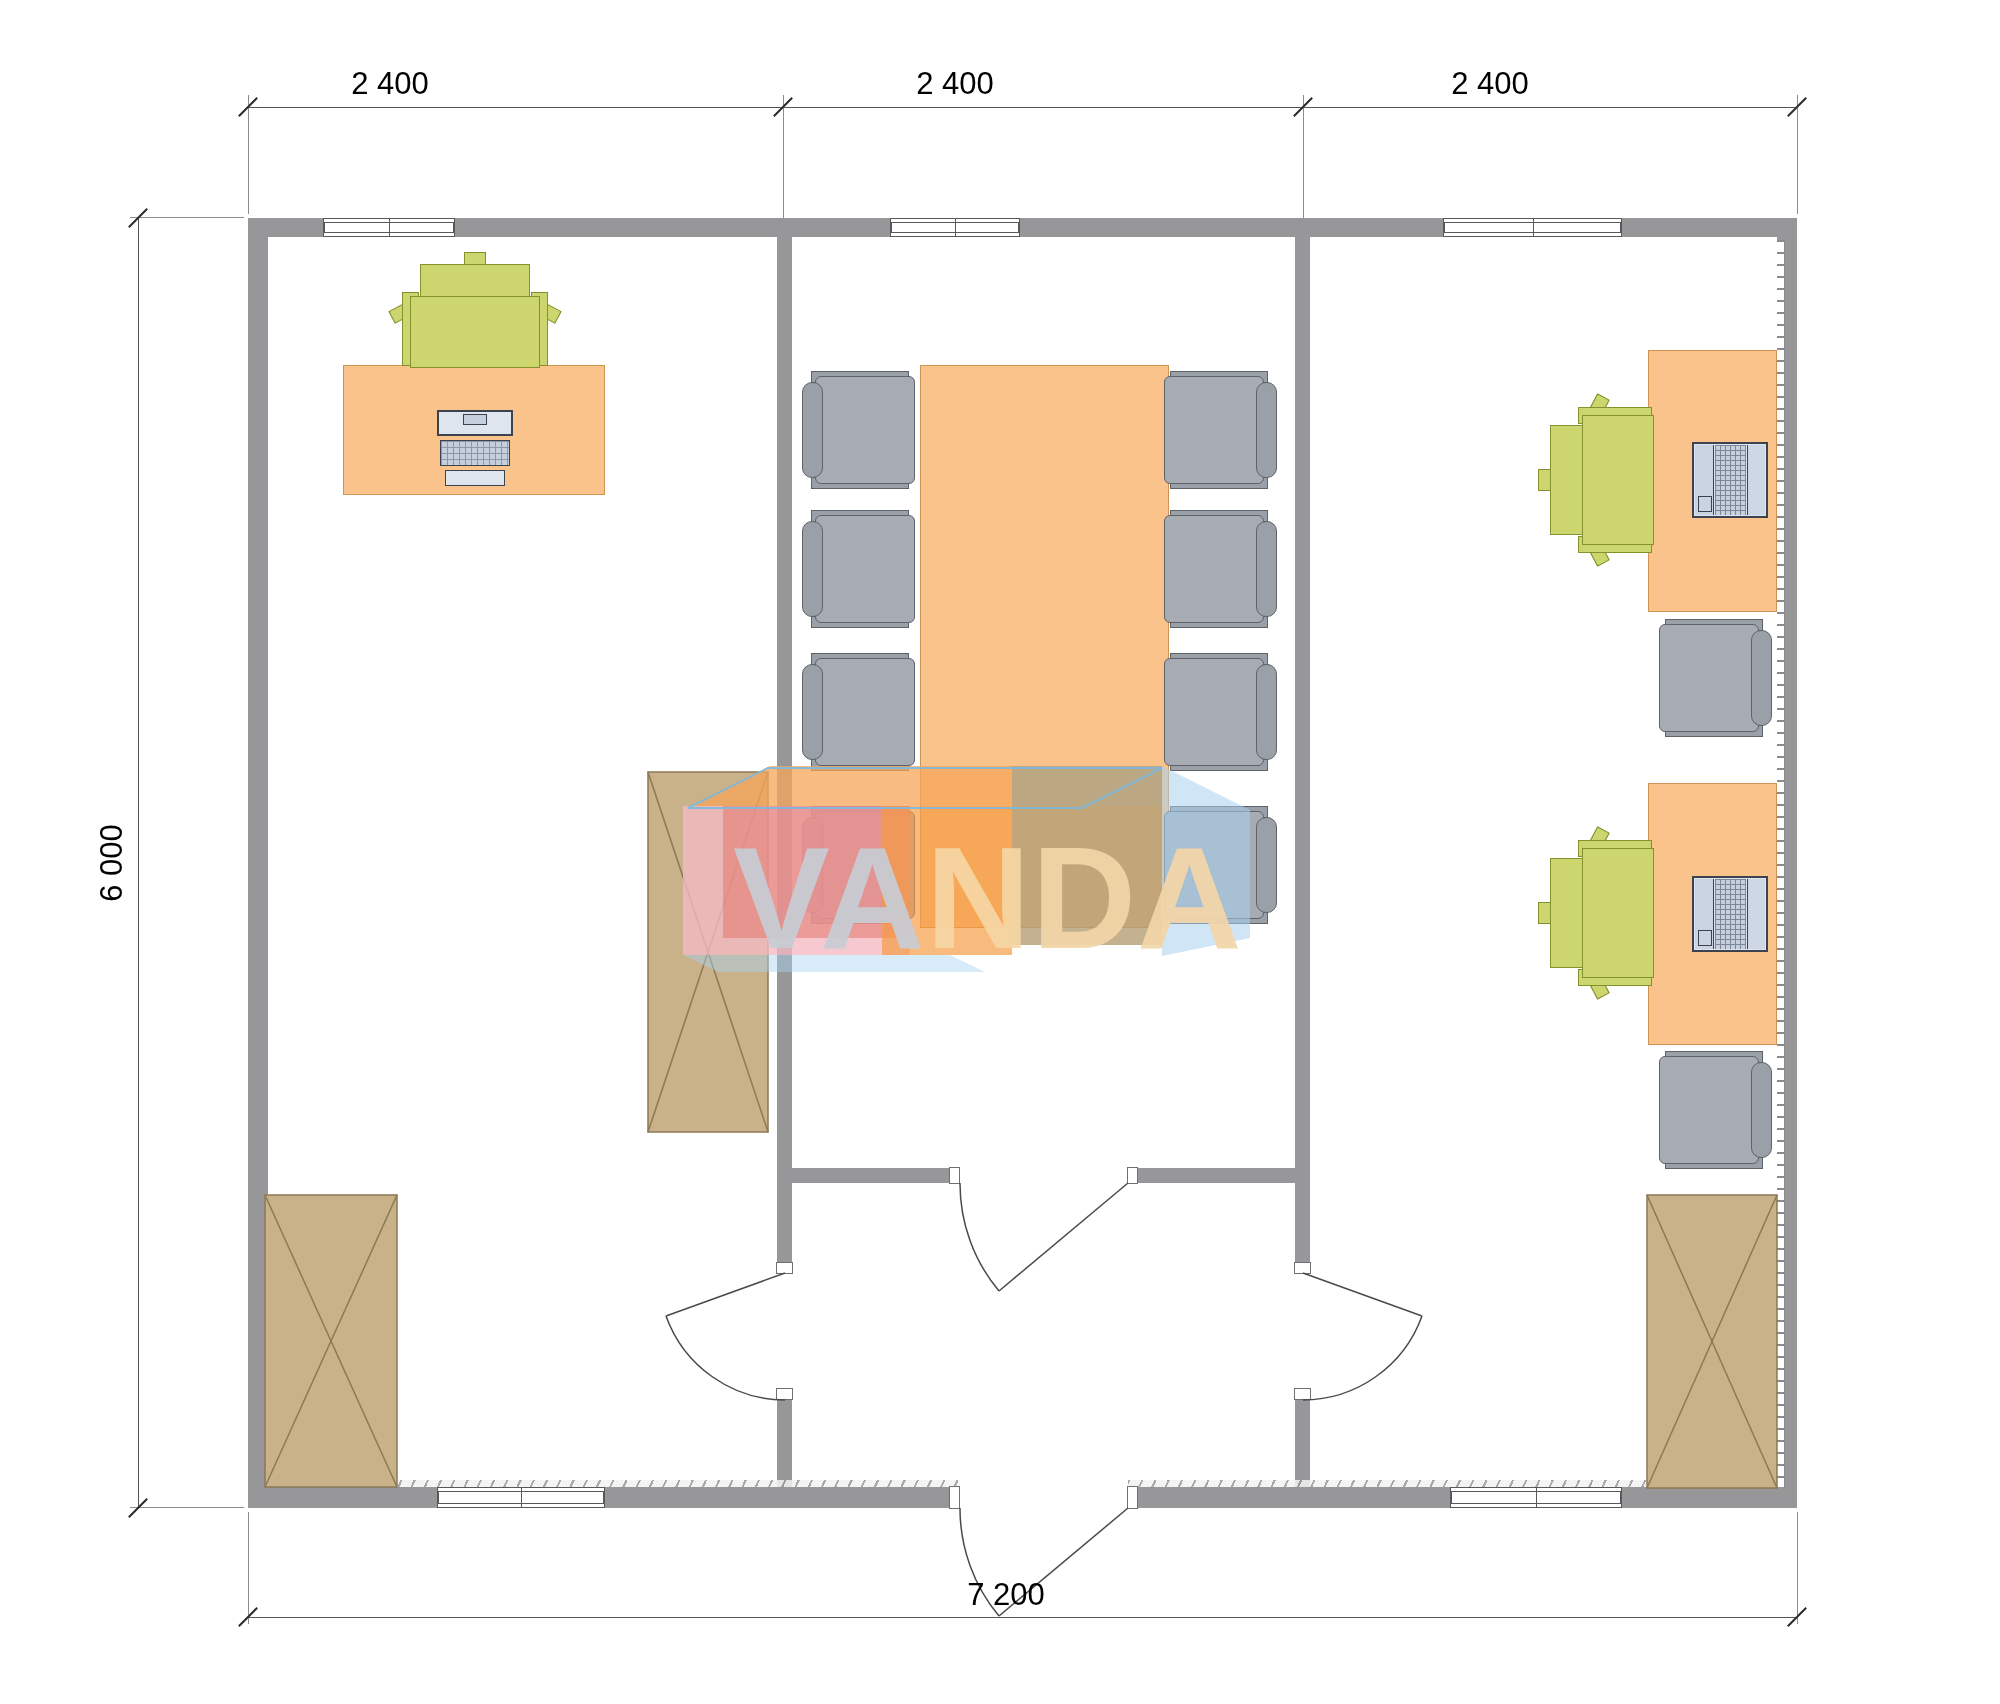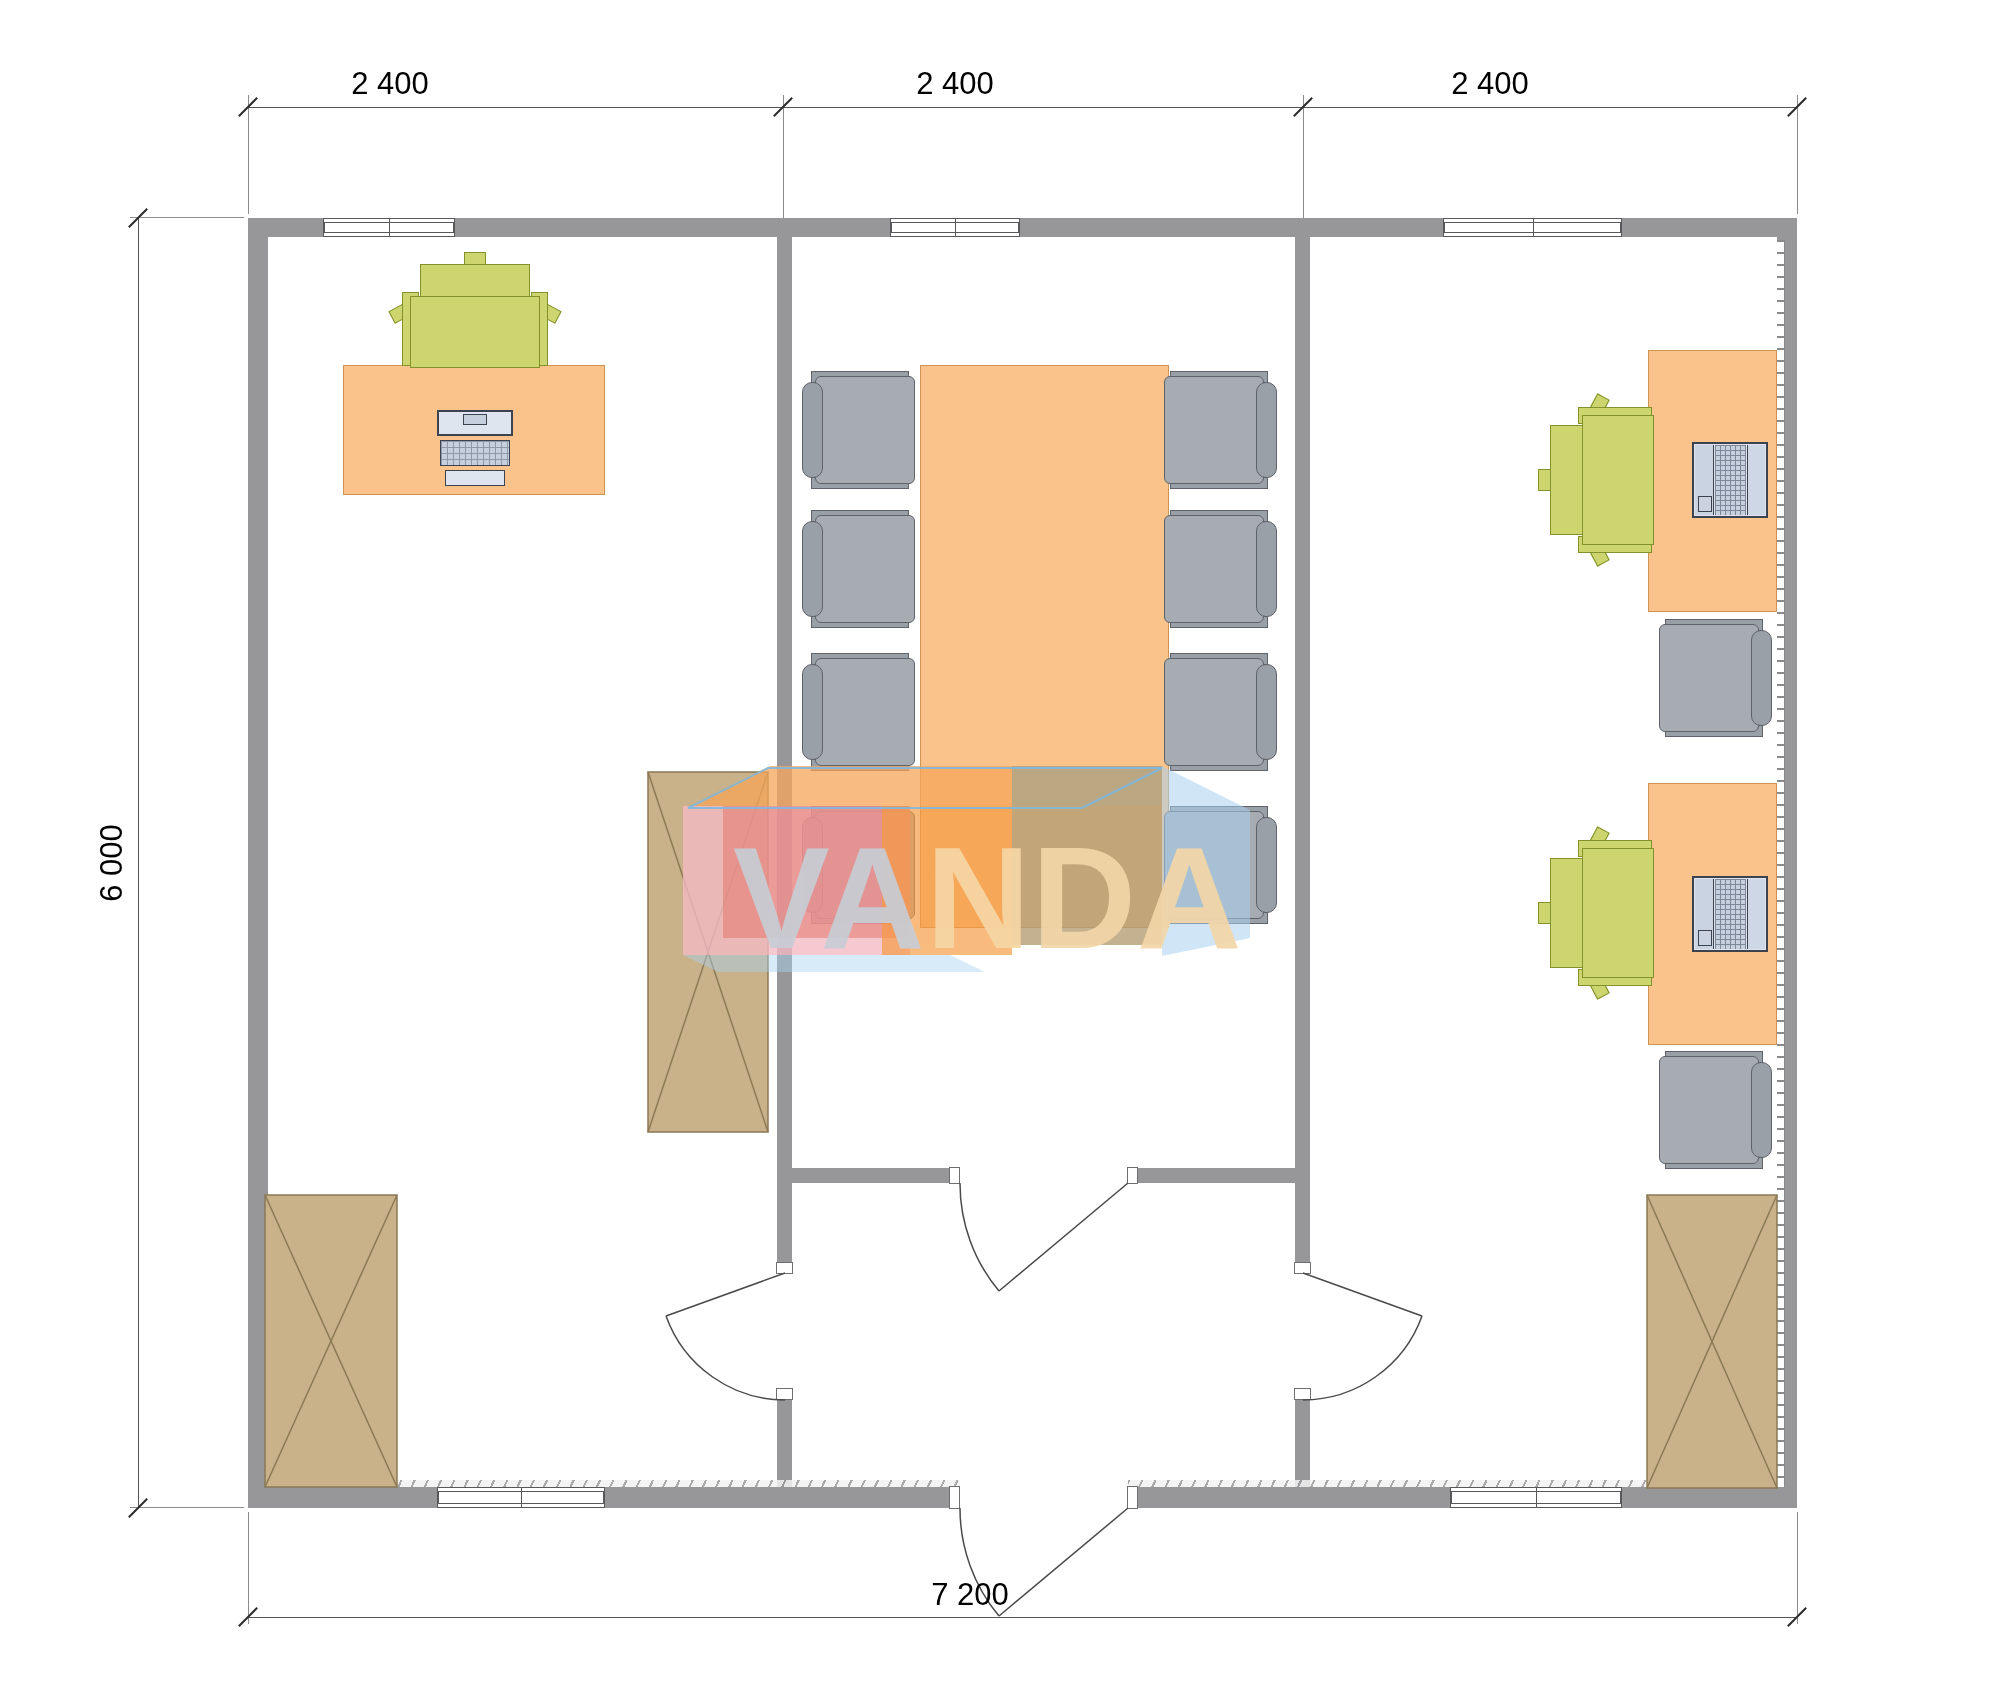--- a/index.html
+++ b/index.html
@@ -285,15 +285,15 @@
   <div class="ext" style="left:130px;top:1507px;width:114px;height:1px;"></div>
   <div class="tick" style="left:125px;top:217px;"></div>
   <div class="tick" style="left:125px;top:1507px;"></div>
   <div class="dimtext" style="left:12px;top:845px;width:200px;transform:rotate(-90deg);">6 000</div>
 
   <div class="dimline" style="left:248px;top:1617px;width:1549px;height:1px;"></div>
   <div class="ext" style="left:248px;top:1512px;width:1px;height:112px;"></div>
   <div class="ext" style="left:1797px;top:1512px;width:1px;height:112px;"></div>
   <div class="tick" style="left:235px;top:1616px;"></div>
   <div class="tick" style="left:1784px;top:1616px;"></div>
-  <div class="dimtext" style="left:880px;top:1577px;width:180px;">7 200</div>
+  <div class="dimtext" style="left:916px;top:1577px;width:180px;">7 200</div>
 
 </div>
 
 </body></html>

